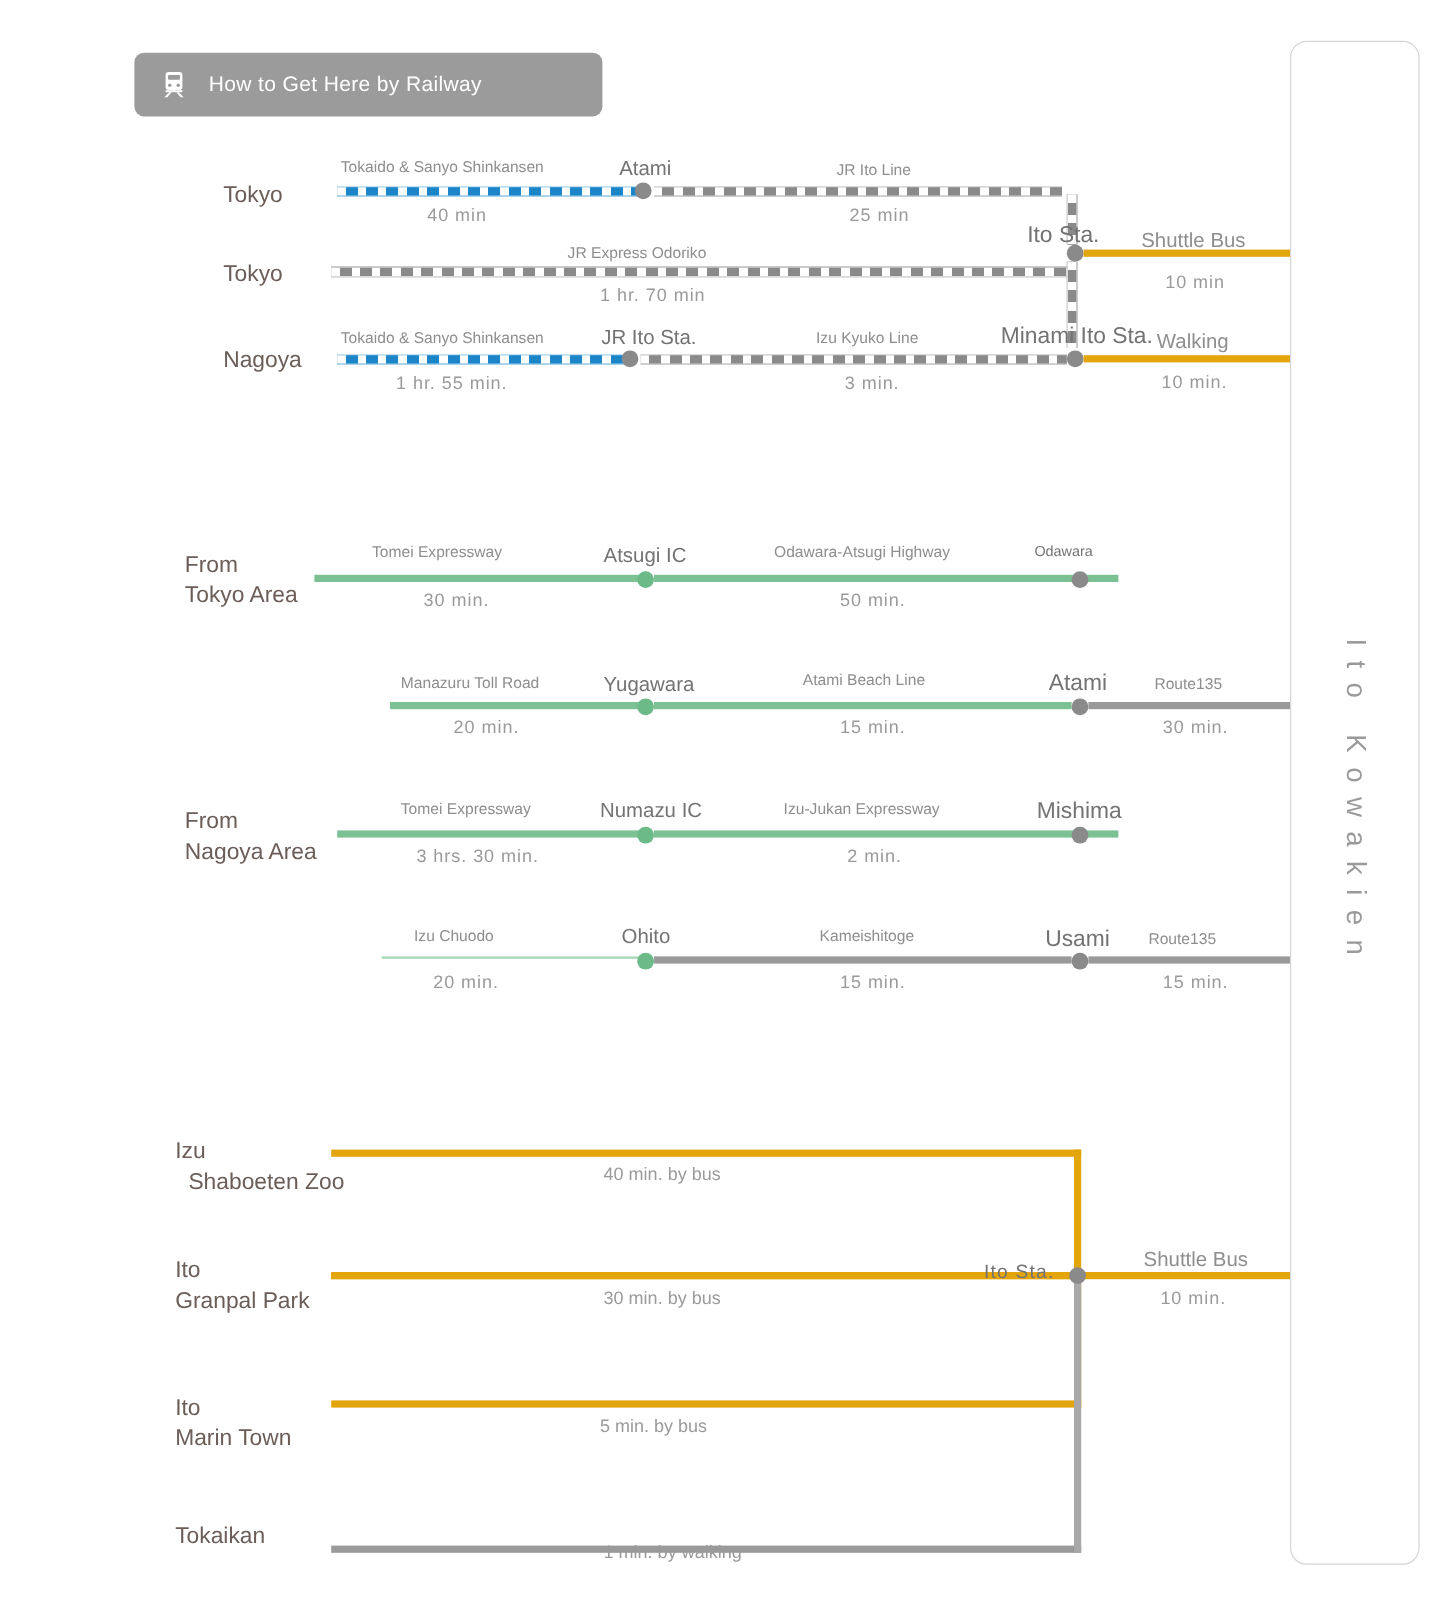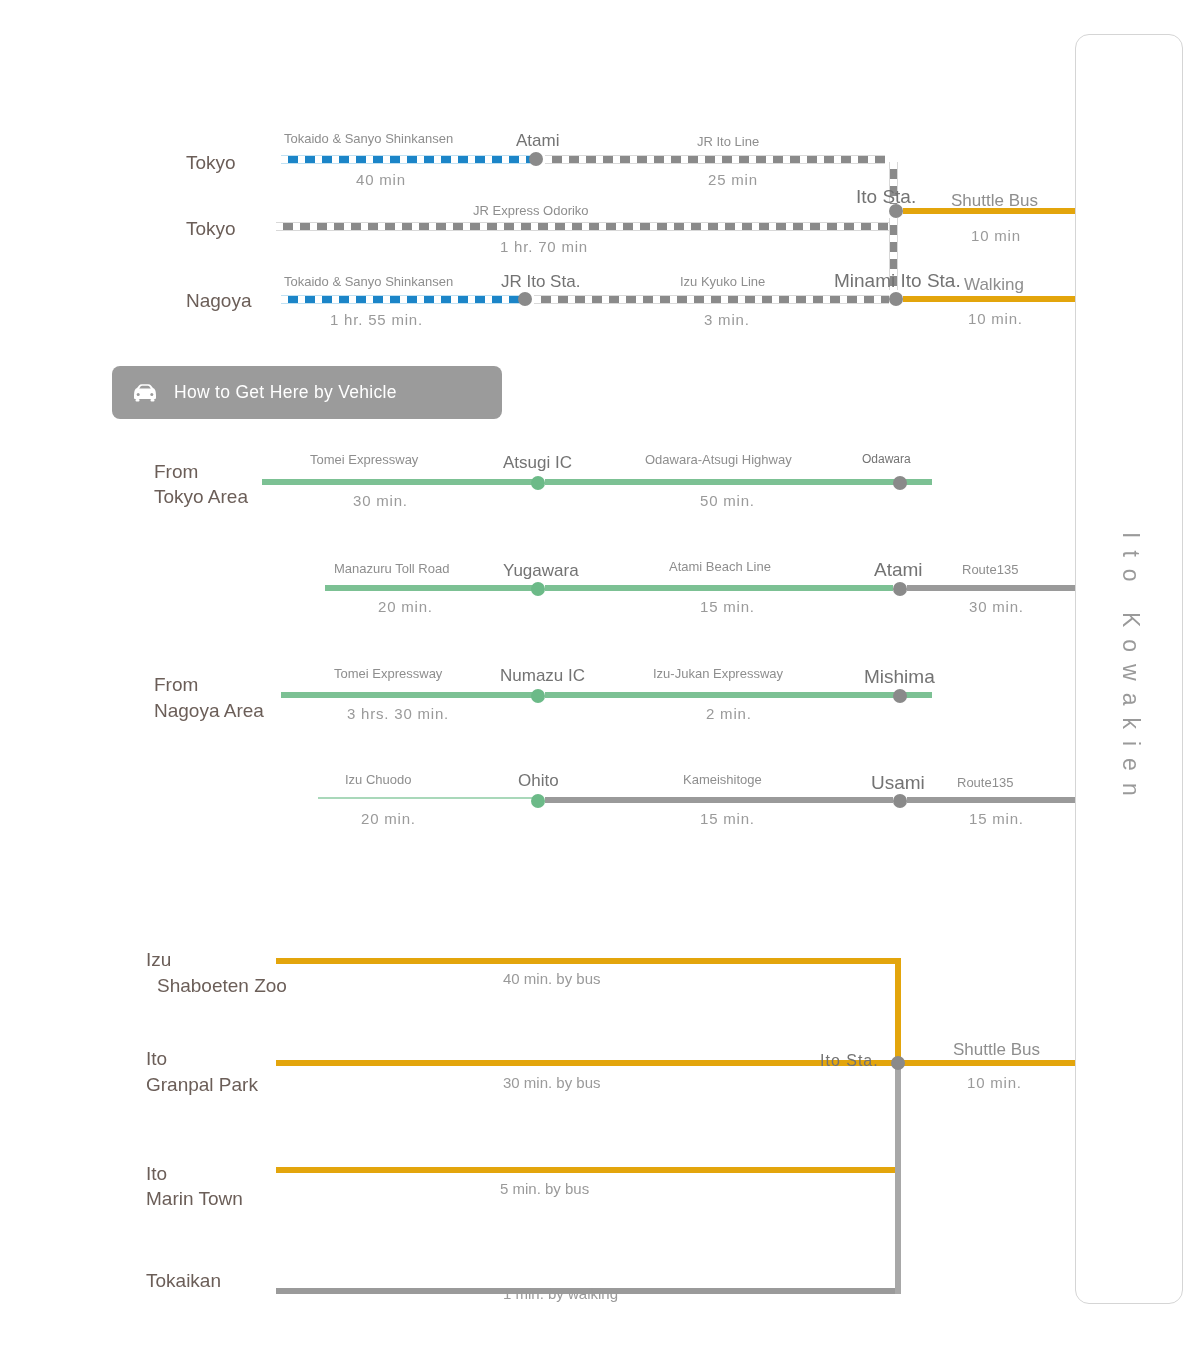--- a/index.html
+++ b/index.html
@@ -140,20 +140,34 @@
     writing-mode: vertical-rl;
     letter-spacing: 12px;
     white-space: nowrap;
   }
 </style>
 </head>
 <body>
 
 <div id="page">
 
+  <div class="section-pill" style="left:112px; top:44px; width:390px;">
+    <span class="pill-icon">
+      <svg width="26" height="26" viewBox="0 0 26 26">
+        <rect x="6" y="2" width="14" height="15" rx="2.5" fill="#ffffff"></rect>
+        <rect x="8" y="4.5" width="10" height="4" rx="1" fill="#9b9b9b"></rect>
+        <circle cx="9.5" cy="13" r="1.4" fill="#9b9b9b"></circle>
+        <circle cx="16.5" cy="13" r="1.4" fill="#9b9b9b"></circle>
+        <rect x="6" y="17.2" width="14" height="1.6" fill="#ffffff"></rect>
+        <polygon points="5,23 9,18.8 11,18.8 7.5,23" fill="#ffffff"></polygon>
+        <polygon points="21,23 17,18.8 15,18.8 18.5,23" fill="#ffffff"></polygon>
+      </svg>
+    </span>
+    <span class="pill-label">How to Get Here by Railway</span>
+  </div>
 
   <div class="origin-label" style="left:186px; top:150px;">Tokyo</div>
   <div class="seg-name" style="left:284px; top:131px;">Tokaido &amp; Sanyo Shinkansen</div>
   <div class="line line-shink" style="left:281px; top:155px; width:254px;"></div>
   <div class="seg-time" style="left:356px; top:171px;">40 min</div>
   <div class="node-label" style="left:516px; top:131px;">Atami</div>
   <div class="dot" style="left:529px; top:152px;"></div>
   <div class="seg-name" style="left:697px; top:134px;">JR Ito Line</div>
   <div class="line line-dash" style="left:545px; top:155px; width:340px;"></div>
 
@@ -181,33 +195,20 @@
   <div class="dot" style="left:518px; top:292px;"></div>
   <div class="seg-name" style="left:680px; top:274px;">Izu Kyuko Line</div>
   <div class="line line-dash" style="left:534px; top:295px; width:355px;"></div>
   <div class="seg-time" style="left:704px; top:311px;">3 min.</div>
   <div class="node-label" style="left:834px; top:270px; font-size:19px;">Minami Ito Sta.</div>
   <div class="dot" style="left:889px; top:292px;"></div>
   <div class="seg-name" style="left:964px; top:275px; font-size:17px;">Walking</div>
   <div class="line line-orange" style="left:903px; top:296px; width:172px;"></div>
   <div class="seg-time" style="left:968px; top:310px;">10 min.</div>
 
-  <div class="section-pill" style="left:112px; top:366px; width:390px;">
-    <span class="pill-icon">
-      <svg width="30" height="22" viewBox="0 0 30 22">
-        <path d="M4 13 Q4 7 7 6 L9 3.5 Q10 2.2 12 2.2 L18 2.2 Q20 2.2 21 3.5 L23 6 Q26 7 26 13 L26 16 Q26 17 25 17 L5 17 Q4 17 4 16 Z" fill="#ffffff"></path>
-        <path d="M9.2 6.4 L10.6 4.4 Q11.1 3.8 12.2 3.8 L17.8 3.8 Q18.9 3.8 19.4 4.4 L20.8 6.4 Z" fill="#9b9b9b"></path>
-        <circle cx="8.2" cy="12.6" r="1.5" fill="#9b9b9b"></circle>
-        <circle cx="21.8" cy="12.6" r="1.5" fill="#9b9b9b"></circle>
-        <rect x="5.5" y="17" width="4" height="2.6" rx="1" fill="#ffffff"></rect>
-        <rect x="20.5" y="17" width="4" height="2.6" rx="1" fill="#ffffff"></rect>
-      </svg>
-    </span>
-    <span class="pill-label">How to Get Here by Vehicle</span>
-  </div>
 
   <div class="origin-label" style="left:154px; top:459px;">From</div>
   <div class="origin-label" style="left:154px; top:484px;">Tokyo Area</div>
   <div class="seg-name" style="left:310px; top:452px;">Tomei Expressway</div>
   <div class="line line-green" style="left:262px; top:479px; width:280px;"></div>
   <div class="seg-time" style="left:353px; top:492px;">30 min.</div>
   <div class="node-label" style="left:503px; top:453px;">Atsugi IC</div>
   <div class="dot green" style="left:531px; top:476px;"></div>
   <div class="seg-name" style="left:645px; top:452px;">Odawara-Atsugi Highway</div>
   <div class="line line-green" style="left:545px; top:479px; width:387px;"></div>

